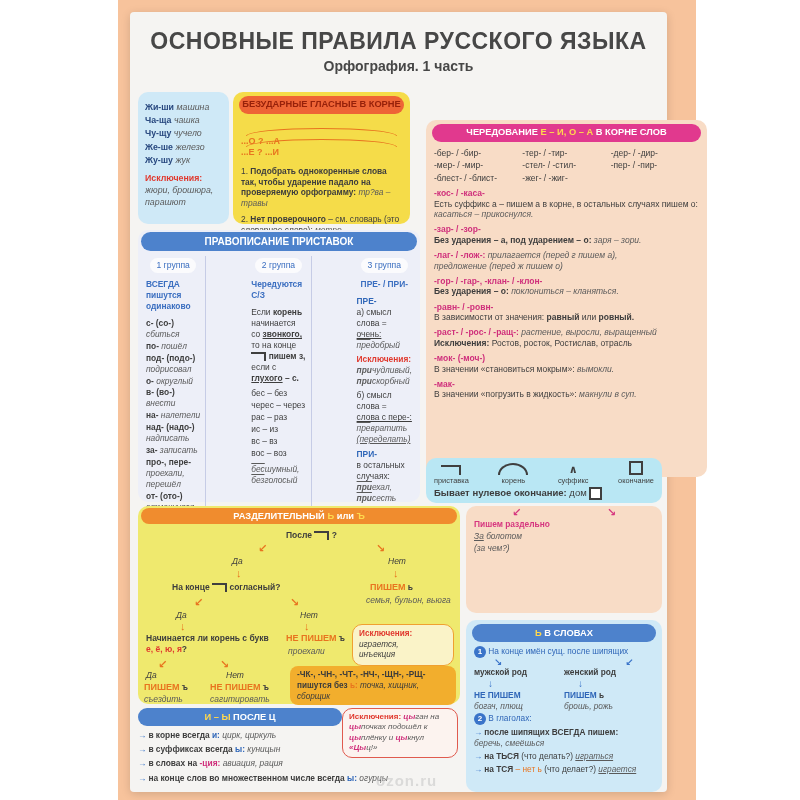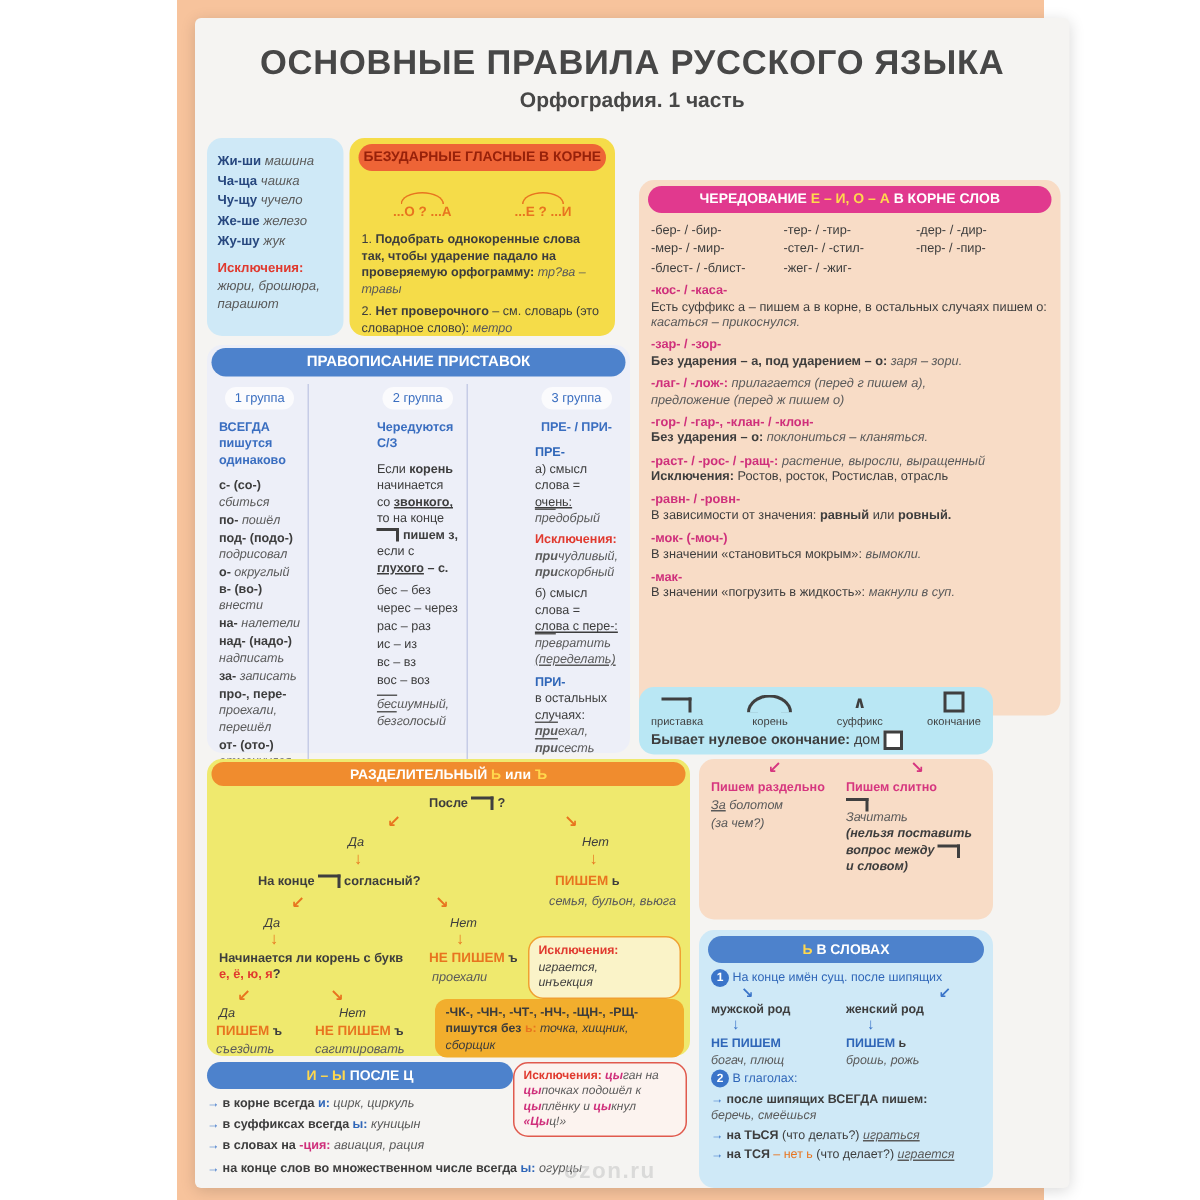--- a/index.html
+++ b/index.html
@@ -1,20 +1,20 @@
 <!DOCTYPE html>
 <html><head>
 <meta charset="utf-8">
 <style>
   html,body{margin:0;padding:0;background:#ffffff;width:800px;height:800px;overflow:hidden;
     font-family:"Liberation Sans","DejaVu Sans",sans-serif;color:#3d3d3d;}
   .stage{position:relative;width:800px;height:800px;}
   .backdrop{position:absolute;left:118px;top:0;width:578px;height:800px;background:#f7c39c;}
   .poster{position:absolute;left:130px;top:12px;width:537px;height:780px;background:#f5f4f2;
-    border-radius:4px;box-shadow:0 2px 10px rgba(0,0,0,.15);padding-left:46px;}
+    border-radius:4px;box-shadow:0 2px 10px rgba(0,0,0,.15);}
   .title{position:absolute;top:16px;left:0;width:100%;text-align:center;font-size:23px;font-weight:bold;color:#474747;letter-spacing:.5px;}
   .subtitle{position:absolute;top:46px;left:0;width:100%;text-align:center;font-size:14px;font-weight:bold;color:#474747;}
   .box{position:absolute;border-radius:10px;box-sizing:border-box;}
   .hdr{border-radius:11px;text-align:center;font-weight:bold;font-size:9.3px;padding:3px 2px;margin:2px 3px 4px;}
   .hdr-blue{background:#4d82cc;color:#fff;}
   .hdr-mag{background:#e1398e;color:#fff;}
   .hdr-redorange{background:#ee6436;color:#97210a;}
   .hdr-orange{background:#f08c2e;color:#fff;}
   .hdr-pink{background:#f7c0d4;color:#d6367f;}
   .ylw{color:#ffd84d;}
@@ -106,21 +106,21 @@
       <div><span class="b t-navy">Чу-щу</span> <span class="i t-gray">чучело</span></div>
       <div><span class="b t-navy">Же-ше</span> <span class="i t-gray">железо</span></div>
       <div><span class="b t-navy">Жу-шу</span> <span class="i t-gray">жук</span></div>
       <div class="b t-red" style="margin-top:5px;">Исключения:</div>
       <div class="i t-gray" style="line-height:1.3;">жюри, брошюра, парашют</div>
     </div>
 
     <div class="box bezud">
       <div class="hdr hdr-redorange">БЕЗУДАРНЫЕ ГЛАСНЫЕ В КОРНЕ</div>
       <div class="bez-body">
-        <div style="display:flex;justify-content:space-around;margin:10px 0 7px;">
+        <div style="display:flex;justify-content:space-around;margin:10px 0 7px;flex-direction:column;">
           <span class="pat">...О ? ...А</span>
           <span class="pat">...Е ? ...И</span>
         </div>
         <div>
           <span>1.</span>
           <span class="b">Подобрать однокоренные слова так, чтобы ударение падало на проверяемую орфограмму:</span>
           <span class="i t-gray">тр?ва – травы</span>
         </div>
         <div style="margin-top:5px;">
           <span>2.</span>
@@ -167,31 +167,31 @@
           <span class="root">-лаг- / -лож-:</span>
           <span class="i t-gray">прилагается (перед г пишем а),</span><br>
           <span class="i t-gray">предложение (перед ж пишем о)</span>
         </div>
         <div class="ch-block">
           <span class="root">-гор- / -гар-, -клан- / -клон-</span><br>
           <span class="b">Без ударения – о:</span>
           <span class="i t-gray">поклониться – кланяться.</span>
         </div>
         <div class="ch-block">
-          <span class="root">-раст- / -рос- / -ращ-:</span>
-          <span class="i t-gray">растение, выросли, выращенный</span><br>
-          <span class="b">Исключения:</span>
-          <span>Ростов, росток, Ростислав, отрасль</span>
-        </div>
-        <div class="ch-block">
           <span class="root">-равн- / -ровн-</span><br>
           <span>В зависимости от значения:</span>
           <span class="b">равный</span>
           <span>или</span>
           <span class="b">ровный.</span>
+        </div>
+        <div class="ch-block">
+          <span class="root">-раст- / -рос- / -ращ-:</span>
+          <span class="i t-gray">растение, выросли, выращенный</span><br>
+          <span class="b">Исключения:</span>
+          <span>Ростов, росток, Ростислав, отрасль</span>
         </div>
         <div class="ch-block">
           <span class="root">-мок- (-моч-)</span><br>
           <span>В значении «становиться мокрым»:</span>
           <span class="i t-gray">вымокли.</span>
         </div>
         <div class="ch-block">
           <span class="root">-мак-</span><br>
           <span>В значении «погрузить в жидкость»:</span>
           <span class="i t-gray">макнули в суп.</span>
@@ -374,30 +374,20 @@
       <div class="arrows">
           <span>↙</span>
           <span>↘</span>
         </div>
       <div class="pcols">
         <div class="pcol">
           <div class="phead">Пишем раздельно</div>
           <div class="i t-gray"><span class="u">За</span> <span>болотом</span></div>
           <div class="i t-gray">(за чем?)</div>
         </div>
-        <div class="pcol">
-          <div class="phead">Пишем слитно</div>
-          <div style="height:8px;"><span class="pfx"></span></div>
-          <div class="i t-gray">Зачитать</div>
-          <div class="i b" style="line-height:1.3;">
-            <span>(нельзя поставить</span><br>
-            <span>вопрос между</span> <span class="pfx"></span><br>
-            <span>и словом)</span>
-          </div>
-        </div>
       </div>
     </div>
 
     <div class="box soft">
       <div class="hdr hdr-blue">
         <span class="ylw">Ь</span>
         <span>В СЛОВАХ</span>
       </div>
       <div class="soft-line">
         <span class="cnum">1</span>

